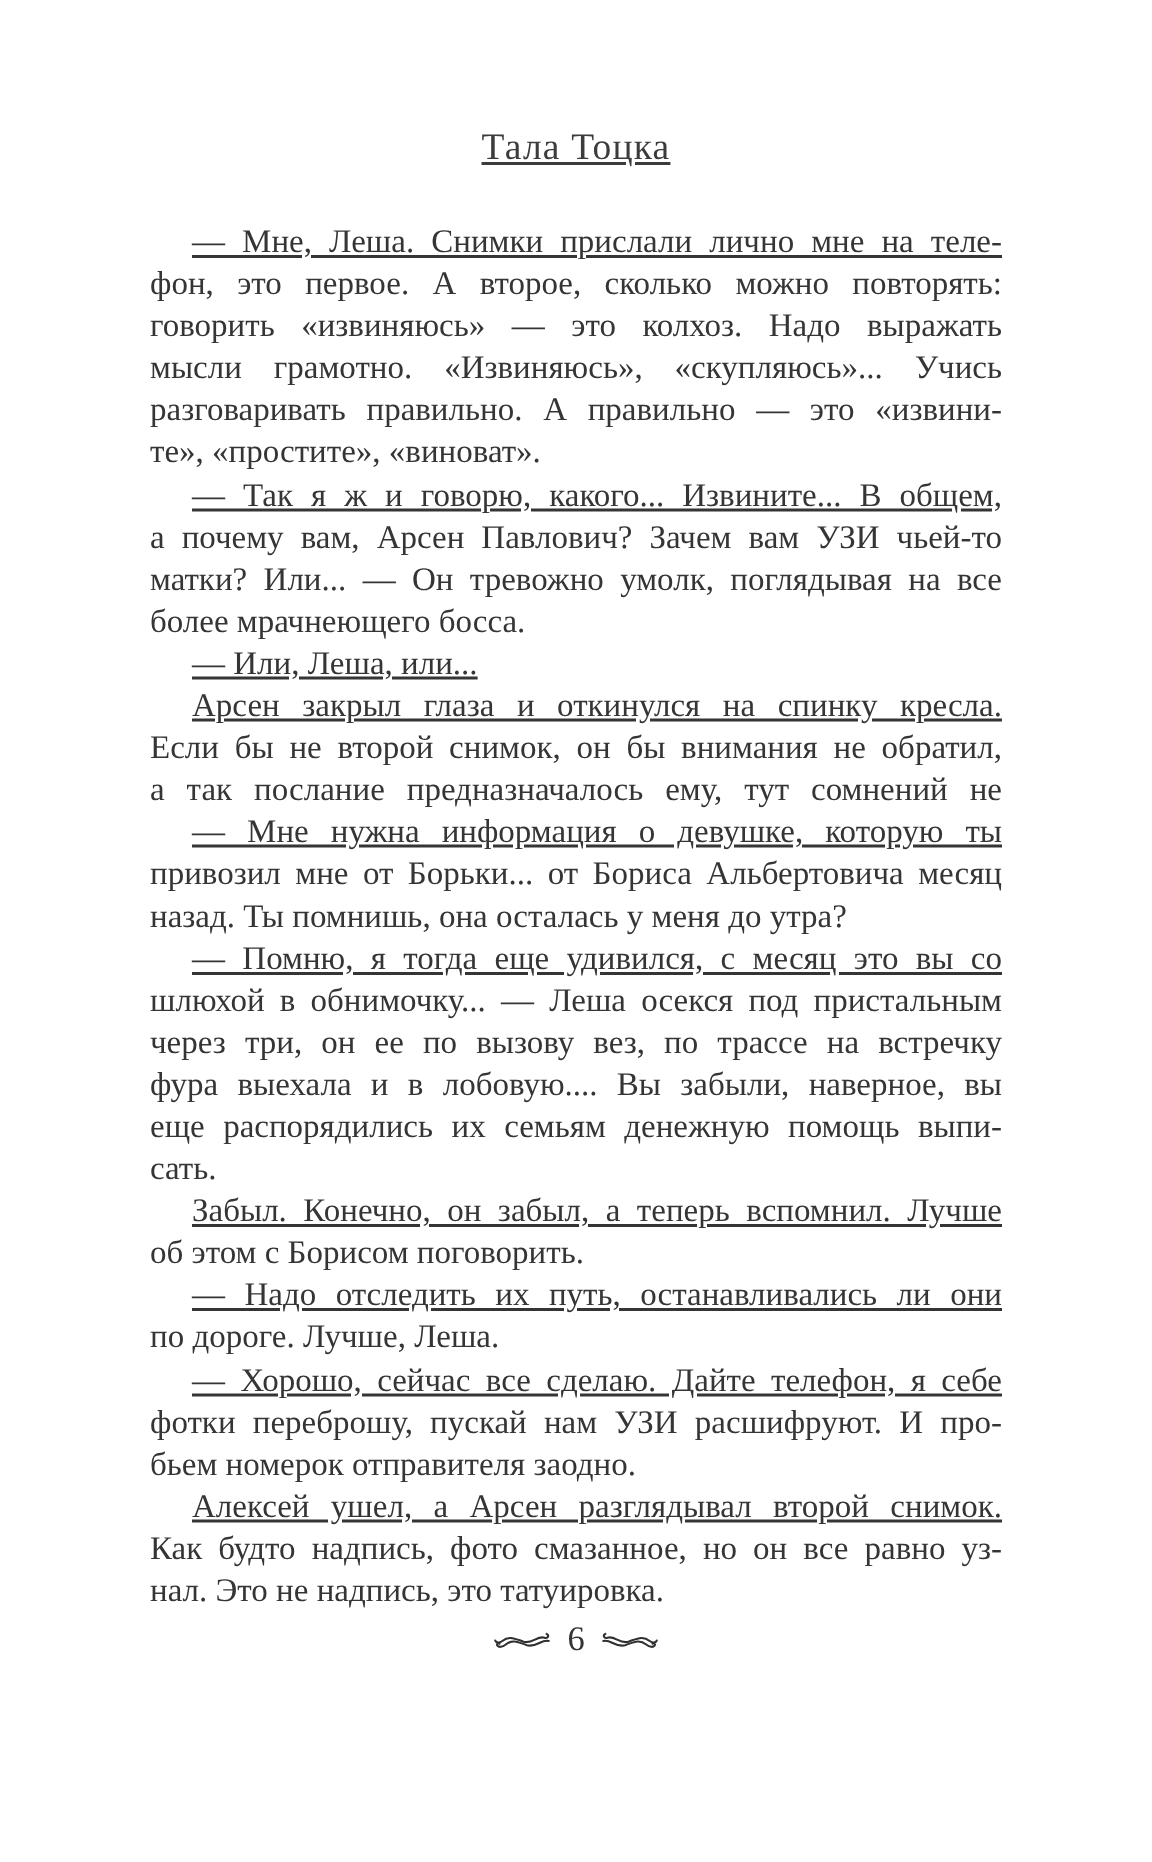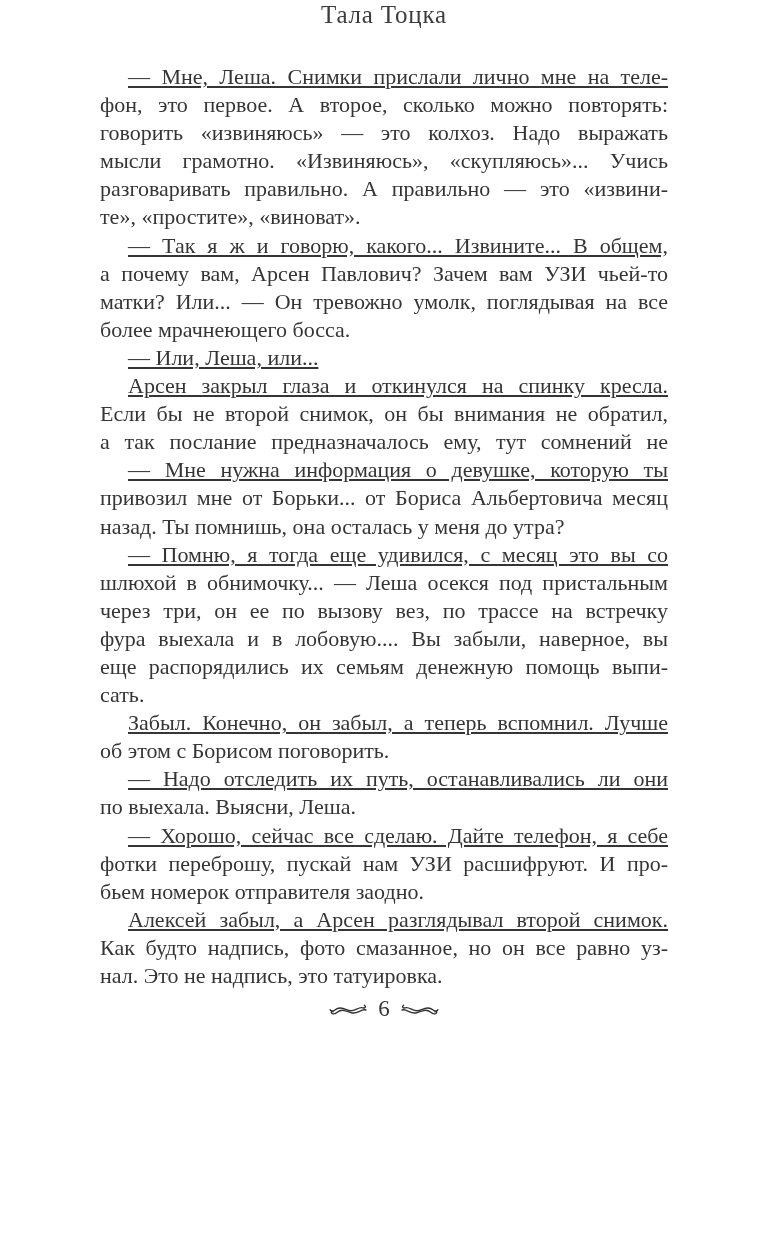--- a/index.html
+++ b/index.html
@@ -14,25 +14,27 @@
     color: #353535;
     overflow: hidden;
   }
   .page {
     position: relative;
     width: 768px;
     height: 1241px;
     background: #ffffff;
   }
   .running-header {
+    padding-top: 84px;
     text-align: center;
     font-size: 25px;
     line-height: 30px;
     letter-spacing: 0.8px;
     color: #3c3c3c;
+    text-decoration: underline;
   }
   .text-block {
     width: 568px;
     margin: 33px auto 0 auto;
     font-size: 22px;
     line-height: 28.1px;
     color: #353535;
   }
   .paragraph { margin: 0; }
   .line {
@@ -108,29 +110,29 @@
         <div class="line">фура выехала и в лобовую.... Вы забыли, наверное, вы</div>
         <div class="line">еще распорядились их семьям денежную помощь выпи-</div>
         <div class="line last">сать.</div>
       </div>
       <div class="paragraph">
         <div class="line first">Забыл. Конечно, он забыл, а теперь вспомнил. Лучше</div>
         <div class="line last">об этом с Борисом поговорить.</div>
       </div>
       <div class="paragraph">
         <div class="line first">— Надо отследить их путь, останавливались ли они</div>
-        <div class="line last">по выехала. Выясни, Леша.</div>
+        <div class="line last">по дороге. Лучше, Леша.</div>
       </div>
       <div class="paragraph">
         <div class="line first">— Хорошо, сейчас все сделаю. Дайте телефон, я себе</div>
         <div class="line">фотки переброшу, пускай нам УЗИ расшифруют. И про-</div>
         <div class="line last">бьем номерок отправителя заодно.</div>
       </div>
       <div class="paragraph">
-        <div class="line first">Алексей забыл, а Арсен разглядывал второй снимок.</div>
+        <div class="line first">Алексей ушел, а Арсен разглядывал второй снимок.</div>
         <div class="line">Как будто надпись, фото смазанное, но он все равно уз-</div>
         <div class="line last">нал. Это не надпись, это татуировка.</div>
       </div>
     </div>
 
   <div class="page-footer">
     <span class="flourish left">
       <svg width="38" height="15" viewBox="0 0 40 16" aria-hidden="true">
         <path d="M37.5 3.5 C 39.5 4.5, 38.5 7, 36 6.2 C 31 4.5, 27 11, 21 9 C 15 7, 11 4.5, 6 8.5 C 3.5 10.5, 1.5 9.5, 1 8.2" fill="none" stroke="#303030" stroke-width="1.5" stroke-linecap="round"></path>
         <path d="M39 8.5 C 34 7, 30 13.5, 23.5 11.5 C 17.5 9.5, 13.5 7, 8.5 11 C 6 13, 3.5 13.2, 2.5 11.8 C 1.8 10.8, 2.8 9.6, 4 10.4" fill="none" stroke="#303030" stroke-width="1.5" stroke-linecap="round"></path>

